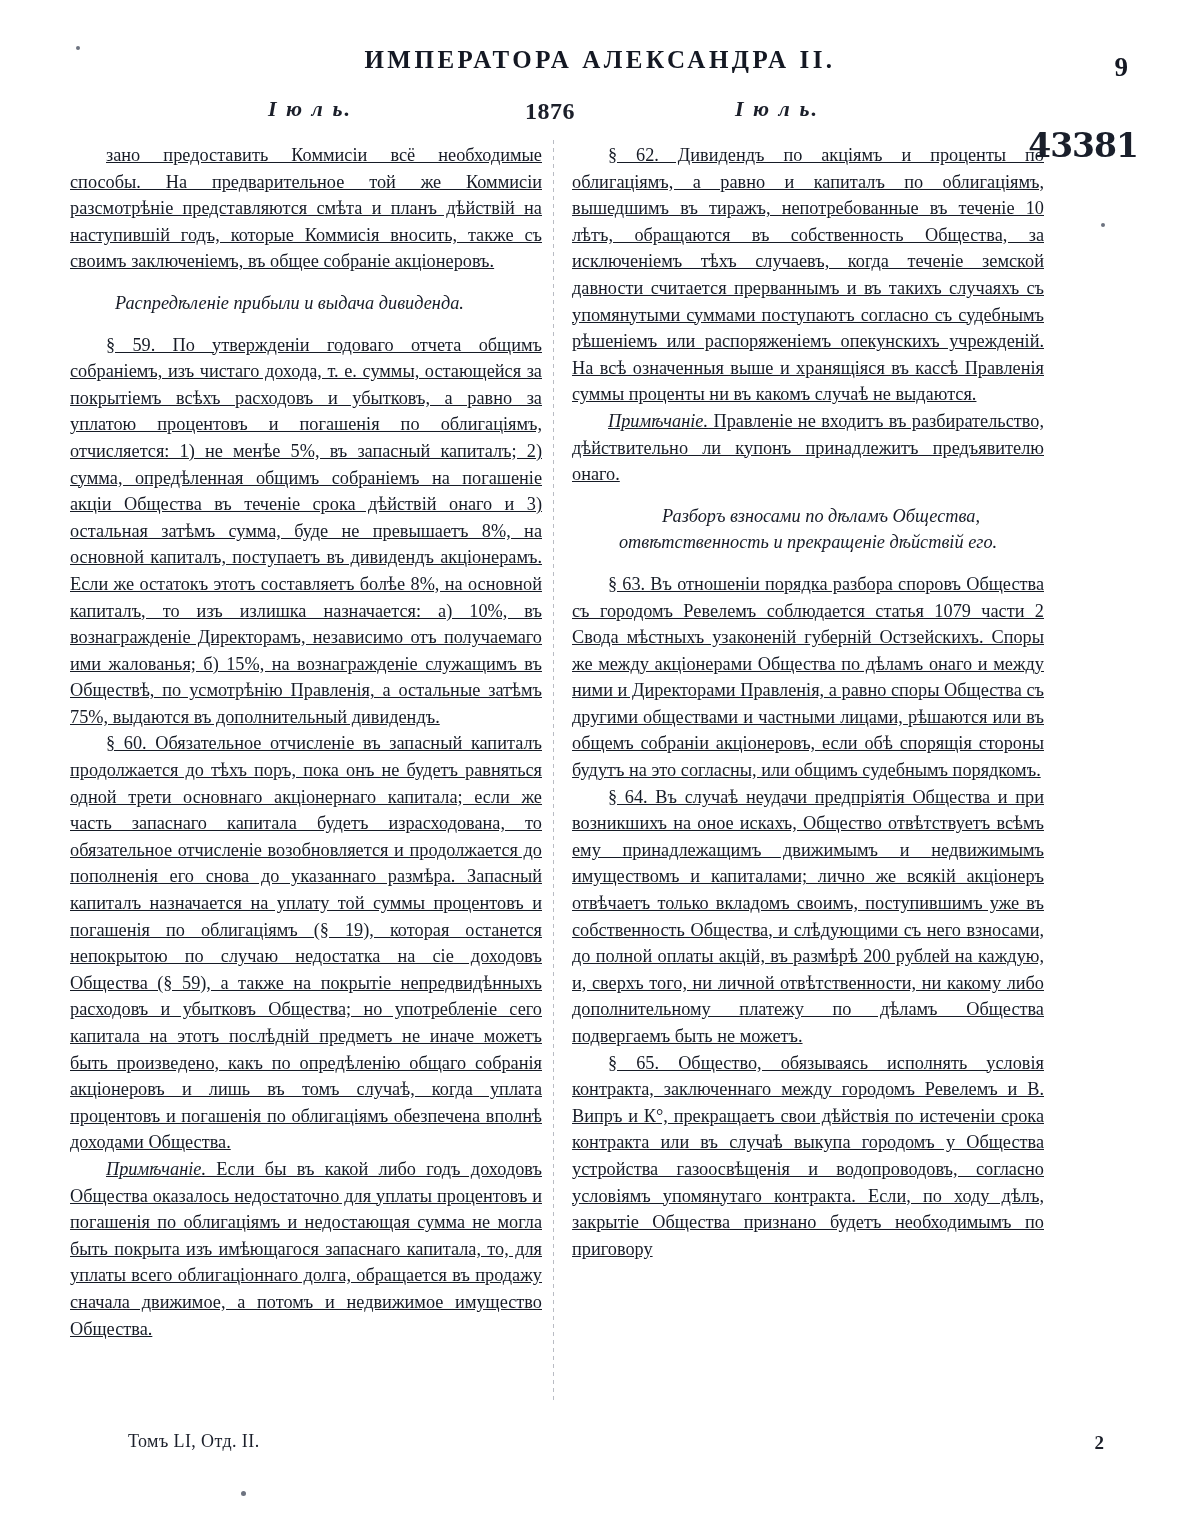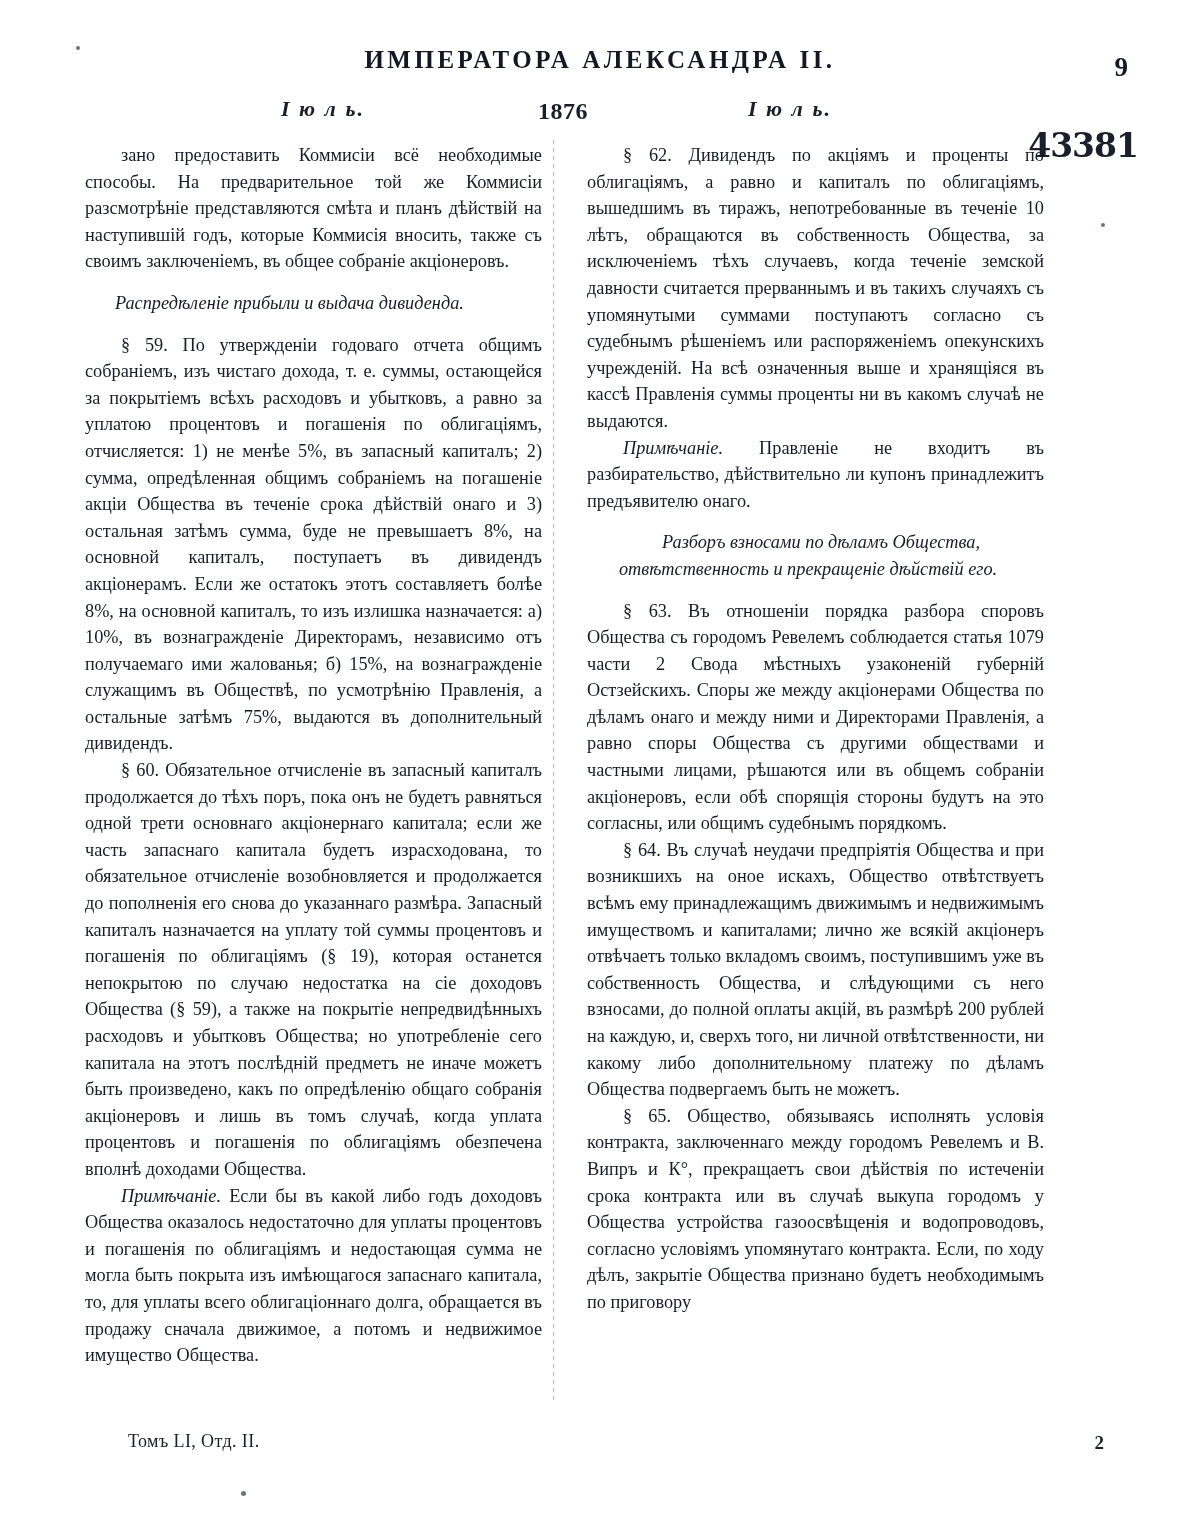--- a/index.html
+++ b/index.html
@@ -40,21 +40,21 @@
   .page-number {
     position: absolute;
     right: 72px;
     top: 52px;
     font-size: 27px;
     font-weight: 700;
     color: #141823;
   }
   .subheader {
     position: absolute;
-    left: 13px; top: 96px;
+    left: 0; top: 96px;
     width: 1040px;
     height: 30px;
   }
   .sub-left {
     position: absolute;
     left: 268px; top: 0;
     font-size: 22px;
     font-style: italic;
     font-weight: 700;
     letter-spacing: 2px;
@@ -109,23 +109,24 @@
     top: 140px;
     width: 1px;
     height: 1262px;
     background: repeating-linear-gradient(
       to bottom,
       #b9bcc4 0px, #b9bcc4 4px,
       rgba(255,255,255,0) 4px, rgba(255,255,255,0) 8px);
   }
 
   p.para {
-    margin: 0 0 0 15px;
+    margin: 0 0 0 0;
     text-indent: 36px;
     text-align: justify;
+    text-decoration: underline;
   }
   p.head-italic {
     margin: 15px;
     text-indent: 26px;
     font-style: italic;
     text-align: center;
   }
   p.head-italic.left-ind {
     text-align: justify;
     text-indent: 30px;

